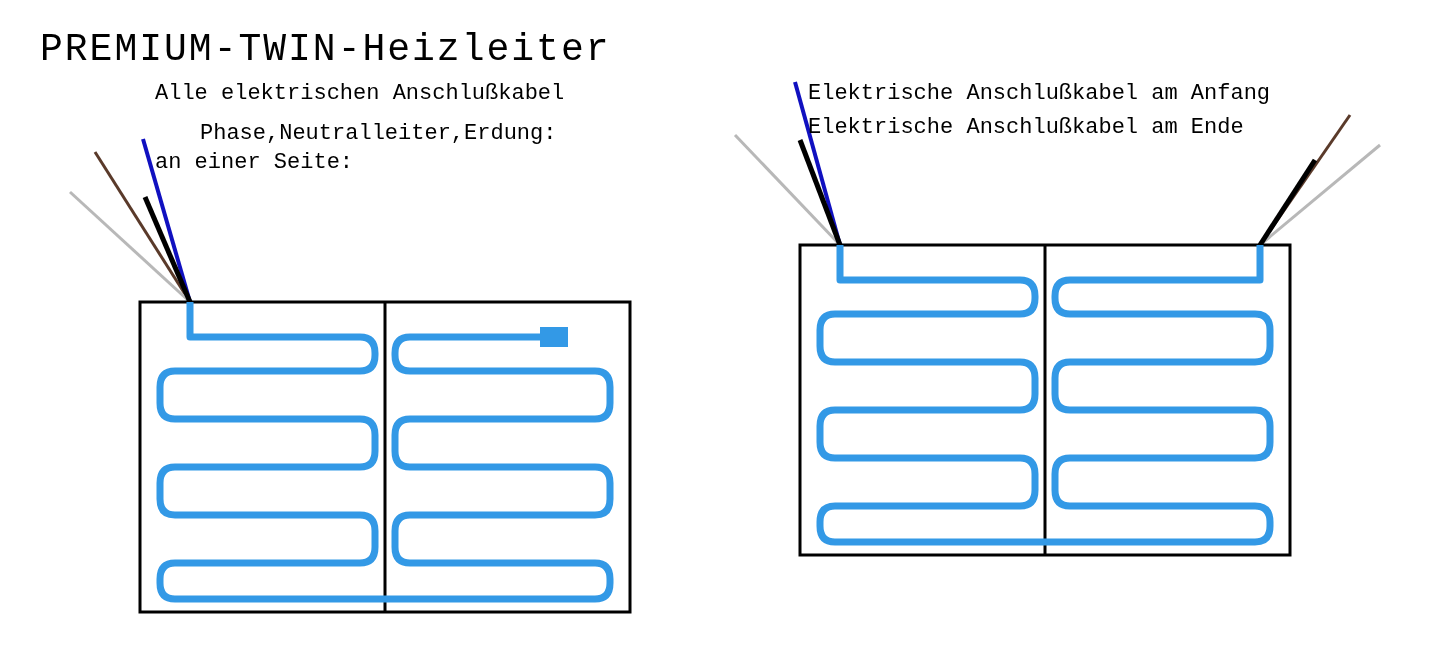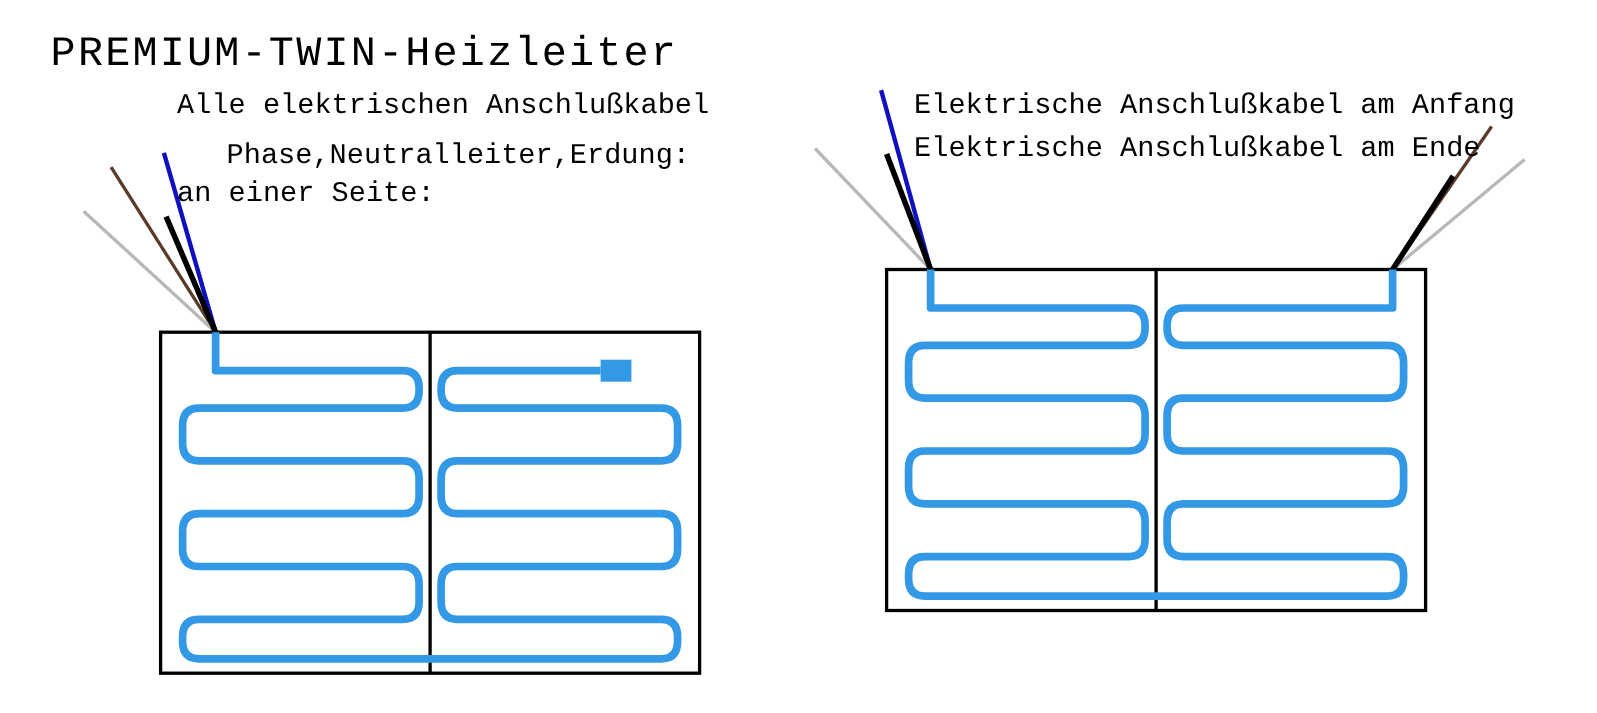--- a/index.html
+++ b/index.html
@@ -1,19 +1,19 @@
 <!DOCTYPE html>
 <html><head>
 <meta charset="utf-8">
 <style>
   body{margin:0;font-family:"Courier New",monospace;background:#fff;color:#000;width:1452px;height:648px;box-sizing:border-box;padding:20px 40px;position:relative}
-  .row{display:flex;justify-content:center}
+  .row{display:flex;justify-content:flex-start}
   .col{width:680px;position:relative}
   .title{font-size:38px;letter-spacing:2px;font-weight:400;margin:8px 0 6px 0;white-space:nowrap}
-  .text-block{position:absolute;font-size:26px;line-height:1.35;padding-top:4px}
+  .text-block{position:absolute;font-size:22px;line-height:1.35;padding-top:4px}
   .text-line{white-space:nowrap}
   svg{display:block}
 </style>
 </head>
 <body>
 
 <div class="row">
 
   <div class="col">
     <div class="title">PREMIUM-TWIN-Heizleiter</div>
@@ -56,21 +56,21 @@
           L370 294 Q355 294 355 278 L355 276 Q355 260 370 260
           L500 260
         "></path>
         <rect x="500" y="250" width="28" height="20" fill="#3399e6" stroke="none"></rect>
       </g>
     </svg>
   </div>
 
   <div class="col">
 
-    <div class="text-block" style="left:105px;top:55px">
+    <div class="text-block" style="left:88px;top:55px">
       <div class="text-line">Elektrische Anschlußkabel am Anfang</div>
       <div class="text-line" style="padding-top:4px">Elektrische Anschlußkabel am Ende</div>
     </div>
 
     <svg width="680" height="540">
 
       <g>
         <line x1="120" y1="225" x2="75" y2="62" stroke="#1010c0" stroke-width="4"></line>
         <line x1="120" y1="225" x2="15" y2="115" stroke="#b8b8b8" stroke-width="3"></line>
         <line x1="120" y1="225" x2="80" y2="120" stroke="#000" stroke-width="5"></line>

